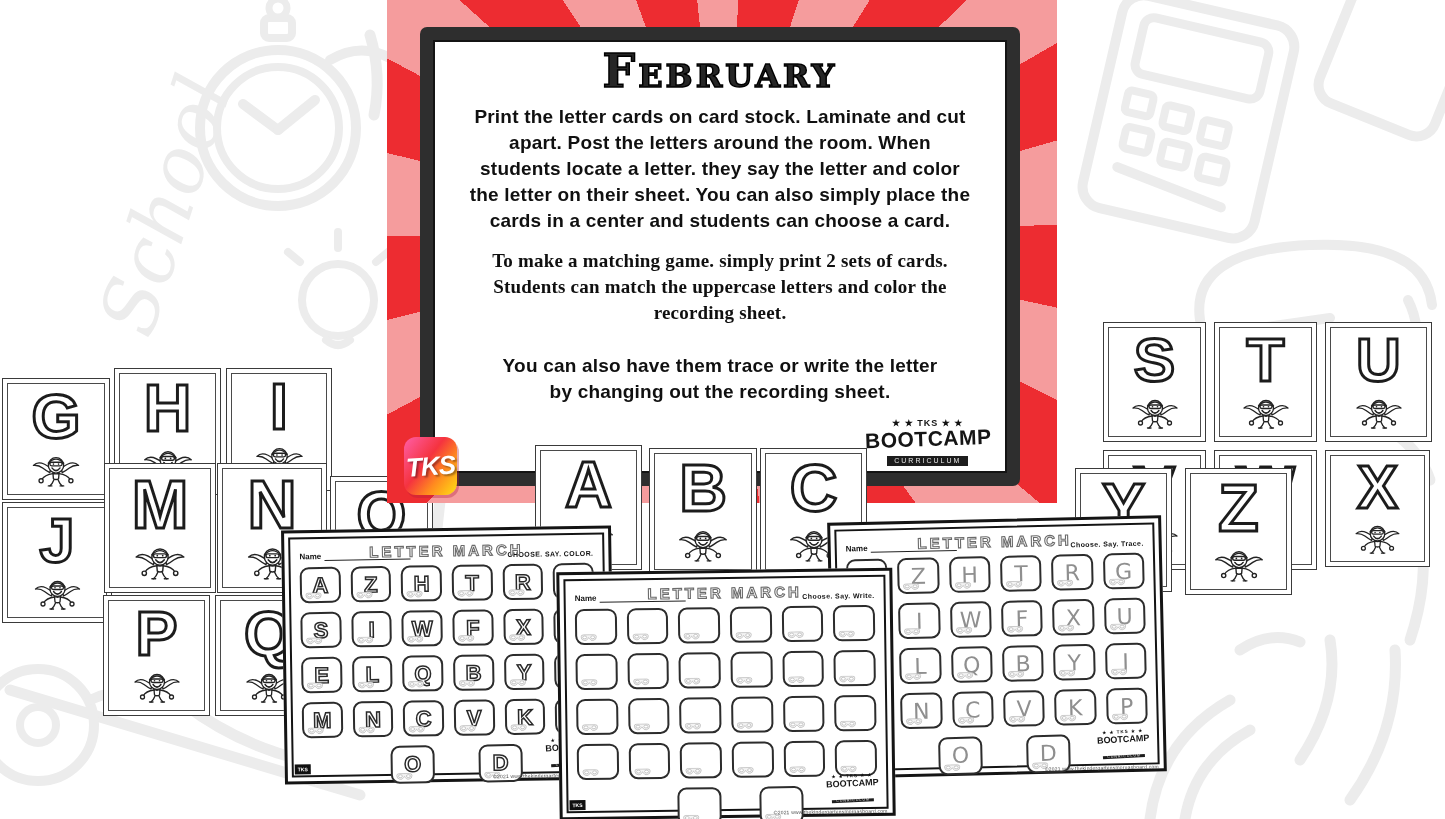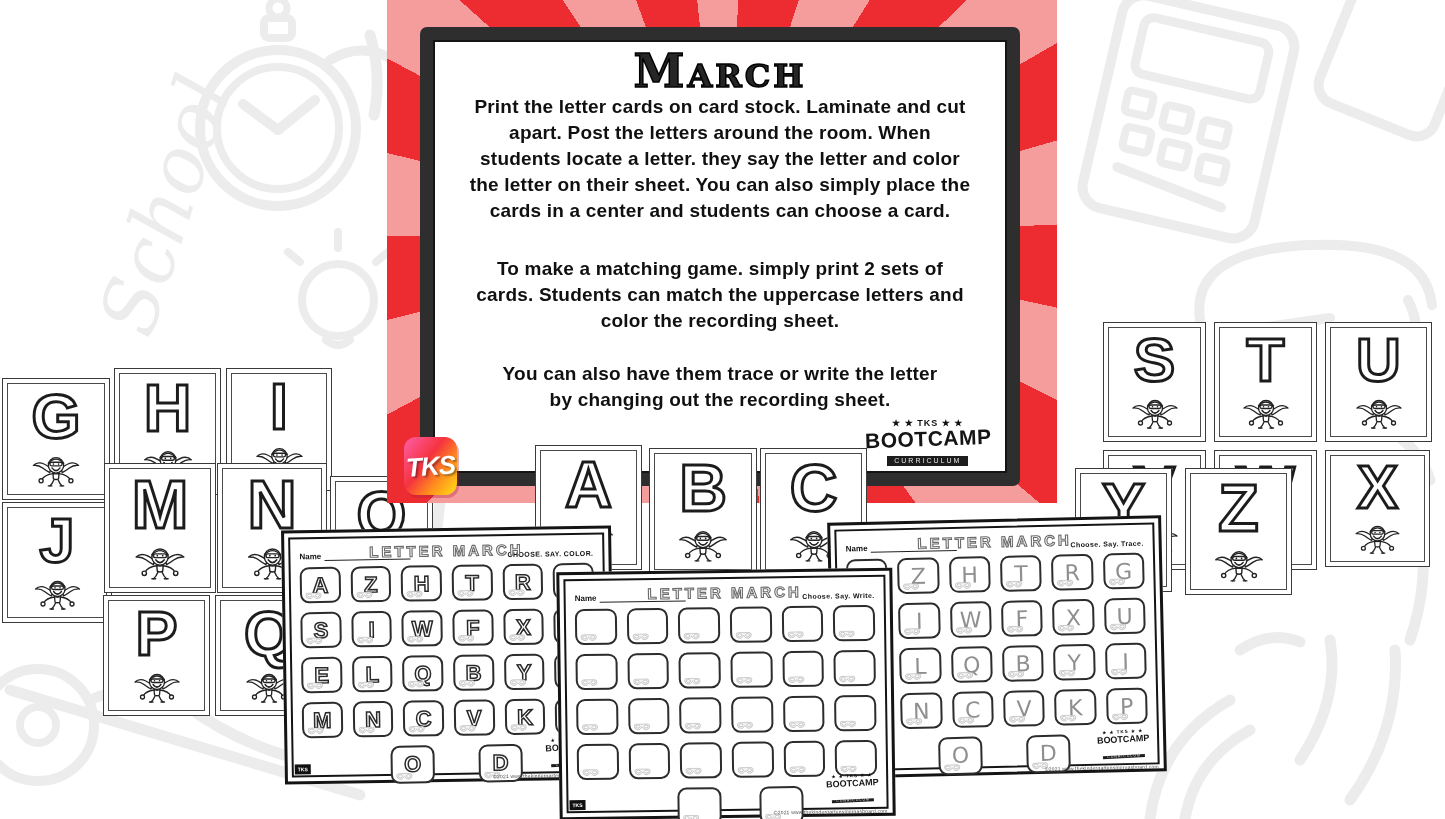--- a/index.html
+++ b/index.html
@@ -17,22 +17,22 @@
         font-family:"Liberation Sans",sans-serif;}
   .hero{flex:0 0 auto;}
   
   #poster{position:absolute;left:387px;top:0;width:670px;height:503px;z-index:3;
         background:repeating-conic-gradient(from 4deg at 50% 47%, var(--ray-red,#ed2c31) 0deg 14deg, var(--ray-pink,#f59c9d) 14deg 28deg);}
   #poster-frame{position:absolute;left:33px;right:37px;top:27px;bottom:17px;background:var(--frame,#2e2e2e);border-radius:7px;}
   #poster-panel{position:absolute;inset:13px;background:#fff;border:2px solid #141414;padding:6px 24px 4px;box-sizing:border-box;text-align:center;}
   .poster-title{font-family:"DejaVu Serif",serif;font-variant:small-caps;font-weight:900;color:#262626;
         -webkit-text-stroke:1.5px #000;font-size:46px;line-height:1.0;letter-spacing:3px;}
   .poster-p{font-weight:700;color:#101010;font-size:19px;line-height:1.37;letter-spacing:.2px;margin:0 auto;}
-  #p1{max-width:505px;}
-  #p2{max-width:495px;margin-top:32px;}
+  #p1{max-width:505px;margin-top:10px;}
+  #p2{max-width:495px;margin-top:14px;font-family:Liberation Serif, serif;}
   #p3{max-width:445px;margin-top:27px;}
   .bootcamp-logo{position:absolute;right:14px;bottom:4px;text-align:center;line-height:1.05;}
   .bc-stars{font-size:9px;font-weight:900;letter-spacing:1px;color:#111;}
   .bc-name{font-size:21px;font-weight:900;letter-spacing:.5px;color:#151515;transform:rotate(-2deg);}
   .bc-bar{display:inline-block;background:#1d1d1d;color:#e8e8e8;font-size:7px;letter-spacing:2px;padding:1px 7px;margin-top:1px;}
   
   #tks-logo{position:absolute;left:404px;top:437px;width:53px;height:58px;z-index:6;border-radius:12px;
         background:linear-gradient(128deg,#ff5fa8 0%,#f5333f 42%,#ff8b1f 68%,#ffe013 100%);
         display:flex;align-items:center;justify-content:center;box-shadow:2px 3px 0 rgba(180,30,60,.35);}
   #tks-logo span{color:#fff;font-style:italic;font-weight:900;font-size:26px;letter-spacing:-1px;
@@ -318,21 +318,21 @@
           <svg class="hero" width="56" height="38">
             <use href="#hero-kid"></use>
           </svg>
         </div>
       </div>
     </div>
 
   <div id="poster">
     <div id="poster-frame">
       <div id="poster-panel">
-        <div class="poster-title">March</div>
+        <div class="poster-title">February</div>
         <p class="poster-p" id="p1">Print the letter cards on card stock. Laminate and cut apart. Post the letters around the room.  When students locate a letter. they say the letter and color the letter on their sheet.  You can also simply place the cards in a center and students can choose a card.</p>
         <p class="poster-p" id="p2">To make a matching game. simply print 2 sets of cards. Students can match the uppercase letters and color the recording sheet.</p>
         <p class="poster-p" id="p3">You can also have them trace or write the letter by changing out the recording sheet.</p>
         <div class="bootcamp-logo">
           <div class="bc-stars">★ ★ TKS ★ ★</div>
           <div class="bc-name">BOOTCAMP</div>
           <div class="bc-bar">CURRICULUM</div>
         </div>
       </div>
     </div>

